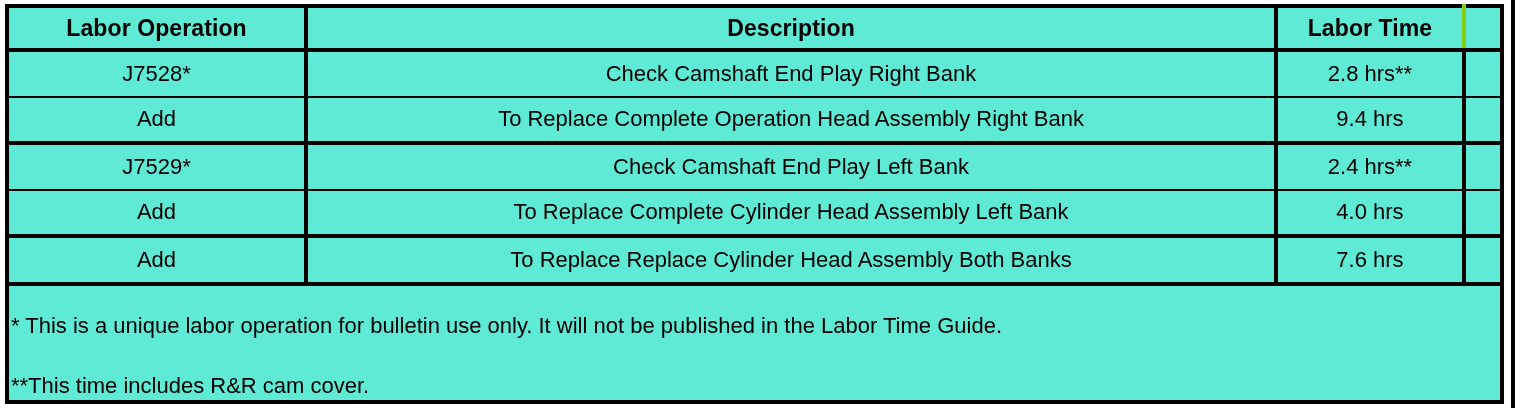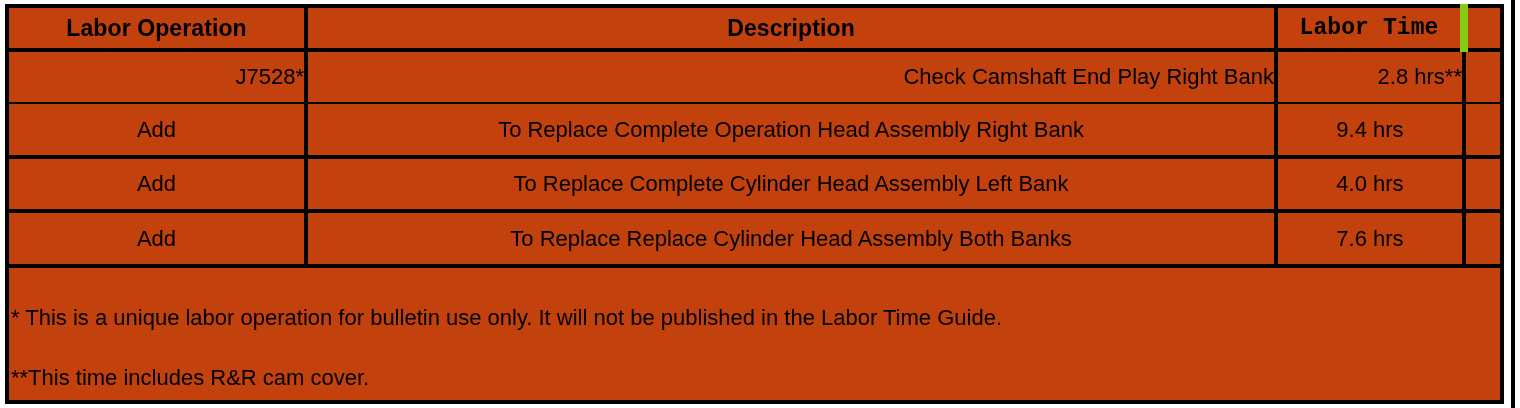--- a/index.html
+++ b/index.html
@@ -44,21 +44,21 @@
     table-layout: fixed;
     border: 4px solid #000000;
     background: #ffffff;
   }
 
   #labor-table td,
   #labor-table th {
     padding: 0;
     margin: 0;
     vertical-align: middle;
-    background: #c2410c;
+    background: #5eead4;
   }
 
   
   col.col-op    { width: 299px; }
   col.col-desc  { width: 970px; }
   col.col-time  { width: 188px; }
   col.col-pad   { width: 38px;  }
 
   
   .hdr-cell {
@@ -67,38 +67,37 @@
     font-size: 23px;
     font-weight: bold;
     letter-spacing: 0.1px;
     border-bottom: 4px solid #000000;
     border-right: 4px solid #000000;
   }
   .hdr-cell.pad {
     border-right: none;
   }
   .hdr-cell.last-before-pad {
-    border-right: 8px solid #84cc16;
-    font-family: Liberation Mono, monospace;
+    border-right: 4px solid #84cc16;
   }
 
   
   .body-cell {
     height: 43px;
     text-align: center;
     font-size: 22px;
     font-weight: normal;
     border-right: 4px solid #000000;
   }
   .body-cell.pad {
     border-right: none;
   }
 
   
-  tr.sep-thin > td { border-bottom: 2px solid #000000; text-align: right; }
+  tr.sep-thin > td { border-bottom: 2px solid #000000; }
   
   tr.sep-thick > td { border-bottom: 4px solid #000000; }
 
   
   .note-cell {
     height: 98px;
     padding: 0;
     border-right: none;
     vertical-align: top;
   }
@@ -151,20 +150,26 @@
         <td class="body-cell pad"></td>
       </tr>
 
       <tr class="sep-thick">
         <td class="body-cell">Add</td>
         <td class="body-cell">To Replace Complete Operation Head Assembly Right Bank</td>
         <td class="body-cell">9.4 hrs</td>
         <td class="body-cell pad"></td>
       </tr>
 
+      <tr class="sep-thin">
+        <td class="body-cell">J7529*</td>
+        <td class="body-cell">Check Camshaft End Play Left Bank</td>
+        <td class="body-cell">2.4 hrs**</td>
+        <td class="body-cell pad"></td>
+      </tr>
 
       <tr class="sep-thick">
         <td class="body-cell">Add</td>
         <td class="body-cell">To Replace Complete Cylinder Head Assembly Left Bank</td>
         <td class="body-cell">4.0 hrs</td>
         <td class="body-cell pad"></td>
       </tr>
 
 
       <tr class="sep-thick">

